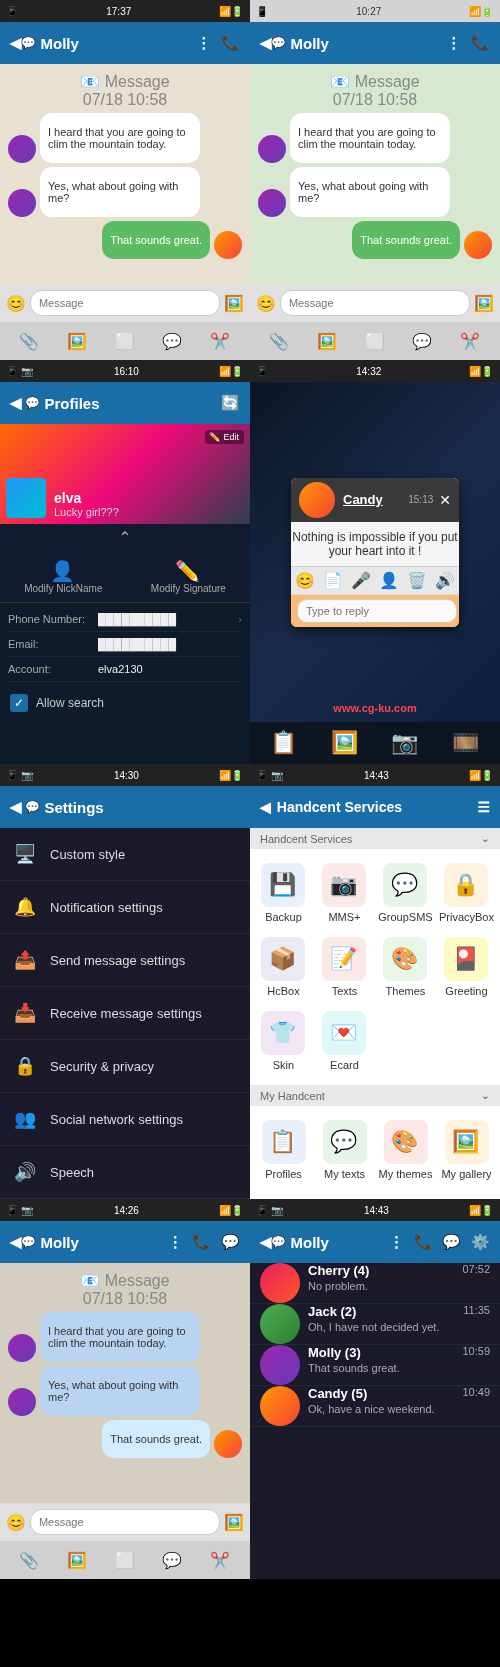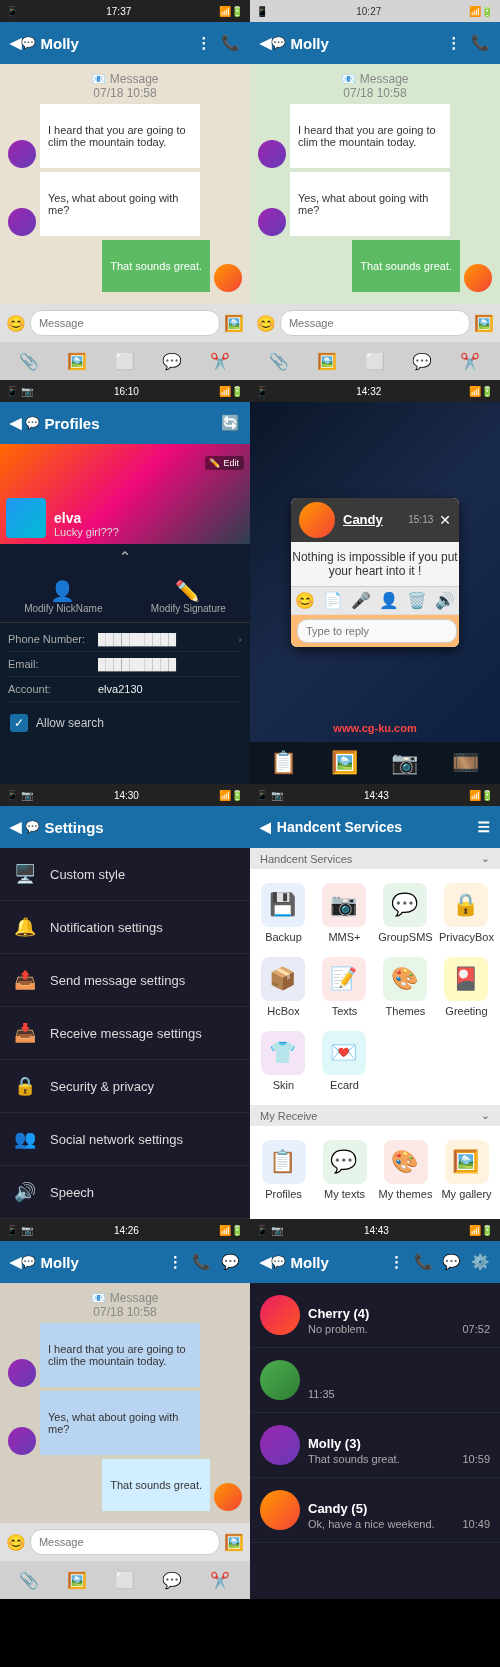--- a/index.html
+++ b/index.html
@@ -34,26 +34,26 @@
     }
     .title-bar .icons { margin-left: auto; display: flex; gap: 10px; }
 
     
     .chat-area {
       background: #e8e0d0;
       padding: 8px;
       min-height: 220px;
     }
     .chat-bubble-wrap { margin-bottom: 6px; }
-    .chat-bubble-wrap.center { text-align: center; color: #888; font-size: 12px; margin-bottom: 4px; }
+    .chat-bubble-wrap.center { text-align: center; color: #888; font-size: 16px; margin-bottom: 4px; }
     .chat-bubble {
       display: inline-block;
       background: #fff;
-      border-radius: 0;
-      padding: 20px 8px;
+      border-radius: 12px;
+      padding: 13px 8px;
       font-size: 11px;
       max-width: 160px;
       position: relative;
     }
     .chat-bubble.sent { background: #5dbb63; color: #fff; float: right; clear: both; }
     .chat-bubble.received { background: #fff; color: #333; float: left; clear: both; }
     .avatar-sm { width: 28px; height: 28px; border-radius: 50%; background: #aaa; display: inline-block; vertical-align: bottom; overflow: hidden; }
     .bubble-row { display: flex; align-items: flex-end; gap: 4px; margin-bottom: 4px; }
     .bubble-row.right { flex-direction: row-reverse; }
 
@@ -108,21 +108,21 @@
       position: relative;
       display: flex;
       align-items: flex-end;
       padding: 6px;
     }
     .profile-avatar { width: 40px; height: 40px; border-radius: 4px; background: #8B9; overflow: hidden; }
     .profile-name { color: #fff; font-size: 14px; font-weight: bold; margin-left: 8px; }
     .profile-subtitle { color: #ddd; font-size: 11px; margin-left: 8px; }
     .profile-edit-btn {
       position: absolute;
-      top: 12px;
+      top: 6px;
       right: 6px;
       background: rgba(0,0,0,0.4);
       color: #fff;
       font-size: 9px;
       padding: 2px 5px;
       border-radius: 3px;
     }
     .profile-actions {
       display: flex;
       justify-content: space-around;
@@ -244,22 +244,22 @@
       display: flex;
       align-items: center;
       justify-content: center;
       font-size: 22px;
       margin-bottom: 4px;
     }
     .service-label { font-size: 11px; color: #333; }
     .contact-list { list-style: none; }
     .contact-item {
       display: flex;
-      align-items: flex-end;
-      padding: 12px 10px;
+      align-items: flex-start;
+      padding: 0 10px;
       border-bottom: 1px solid #222a3a;
       cursor: pointer;
     }
     .contact-avatar { width: 40px; height: 40px; border-radius: 50%; overflow: hidden; margin-right: 8px; flex-shrink: 0; }
     .contact-info { flex: 1; }
     .contact-name { font-size: 13px; color: #fff; font-weight: bold; }
     .contact-preview { font-size: 11px; color: #aaa; margin-top: 2px; }
     .contact-meta { text-align: right; font-size: 11px; color: #aaa; }
 
     
@@ -593,21 +593,21 @@
       <div class="service-item">
         <div class="service-icon" style="background:#f3e5f5;">👕</div>
         <span class="service-label">Skin</span>
       </div>
       <div class="service-item">
         <div class="service-icon" style="background:#e0f7fa;">💌</div>
         <span class="service-label">Ecard</span>
       </div>
     </div>
     <div class="services-section-header">
-      <span>My Receive</span>
+      <span>My Handcent</span>
       <span>⌄</span>
     </div>
     <div class="services-grid">
       <div class="service-item">
         <div class="service-icon" style="background:#e8f0fe;">📋</div>
         <span class="service-label">Profiles</span>
       </div>
       <div class="service-item">
         <div class="service-icon" style="background:#e6f4ea;">💬</div>
         <span class="service-label">My texts</span>
@@ -695,20 +695,24 @@
       <li class="contact-item">
         <div class="contact-avatar av-cherry"></div>
         <div class="contact-info">
           <div class="contact-name">Cherry (4)</div>
           <div class="contact-preview">No problem.</div>
         </div>
         <div class="contact-meta">07:52</div>
       </li>
       <li class="contact-item">
         <div class="contact-avatar av-jack"></div>
+        <div class="contact-info">
+          <div class="contact-name">Jack (2)</div>
+          <div class="contact-preview">Oh, I have not decided yet.</div>
+        </div>
         <div class="contact-meta">11:35</div>
       </li>
       <li class="contact-item">
         <div class="contact-avatar av-molly"></div>
         <div class="contact-info">
           <div class="contact-name">Molly (3)</div>
           <div class="contact-preview">That sounds great.</div>
         </div>
         <div class="contact-meta">10:59</div>
       </li>

